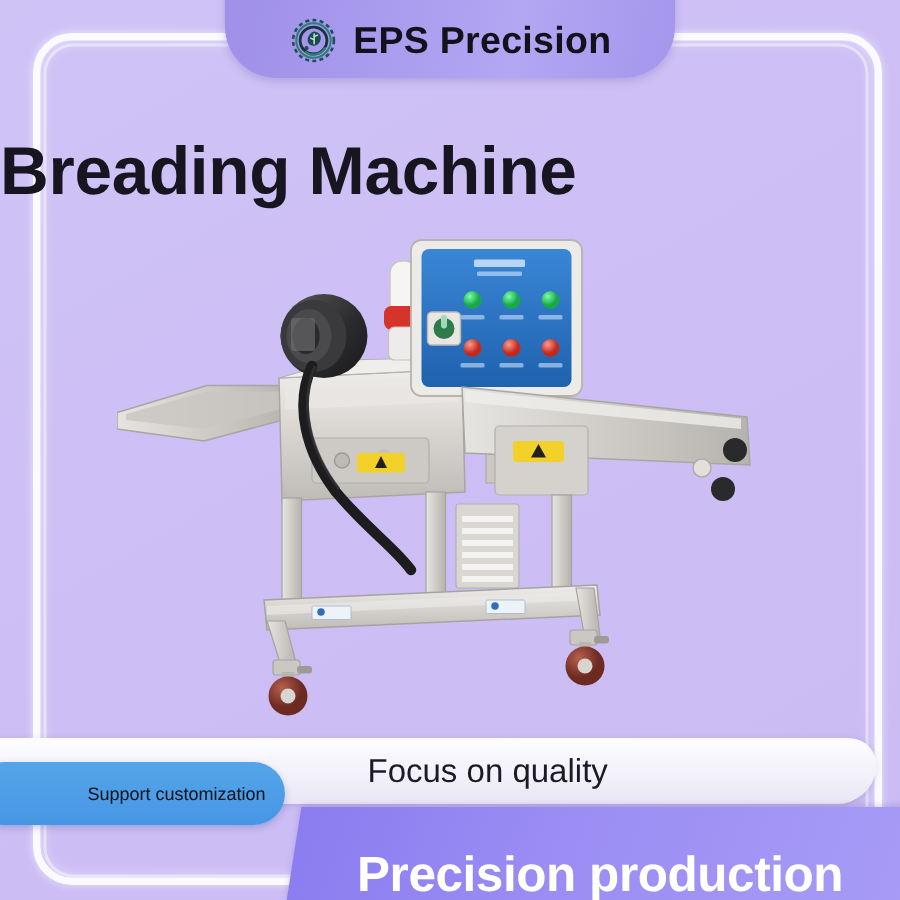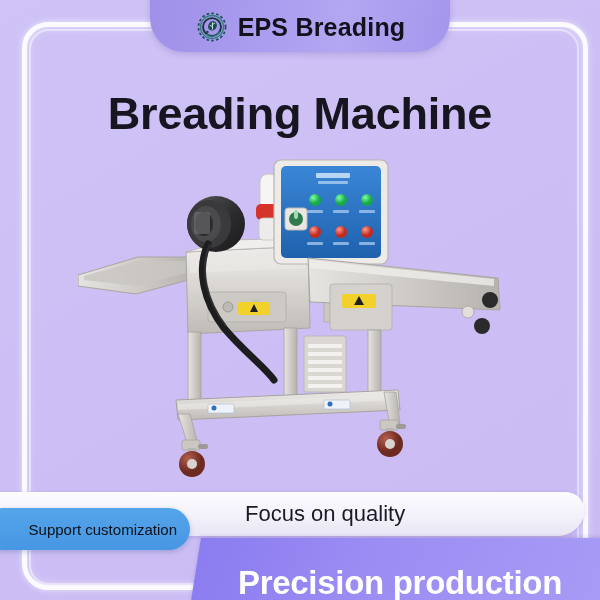--- a/index.html
+++ b/index.html
@@ -37,21 +37,21 @@
   }
   .header-inner{display:flex;align-items:center;gap:9px;}
   .logo{width:34px;height:34px;display:block;}
   .brand{
     font-size:25px;font-weight:bold;color:#13111c;letter-spacing:.2px;
     line-height:1;white-space:nowrap;
   }
 
   
   .title{
-    position:absolute;left:0;top:88px;width:600px;text-align:center;
+    position:absolute;left:0;top:88px;width:600px;
     font-size:45px;font-weight:bold;color:#17151f;letter-spacing:-.2px;
   }
 
   
   .machine{position:absolute;left:78px;top:152px;width:448px;height:330px;}
   .machine svg{display:block;width:100%;height:100%;}
 
   
   .quality-bar{
     position:absolute;left:-14px;top:492px;width:598px;height:44px;
@@ -77,21 +77,21 @@
     font-size:33px;font-weight:bold;color:#ffffff;letter-spacing:-.3px;margin-top:16px;
   }
   .support-pill{
     position:absolute;left:-18px;top:508px;width:208px;height:42px;
     background:linear-gradient(180deg,#55a5ea 0%,#4696e4 100%);
     border-radius:21px;
     display:flex;align-items:center;justify-content:flex-end;
     padding-right:13px;box-sizing:border-box;
     box-shadow:0 2px 5px rgba(40,70,130,.25);
   }
-  .support-text{font-size:15px;font-weight:normal;color:#0d1016;white-space:nowrap;}
+  .support-text{font-size:12px;font-weight:normal;color:#0d1016;white-space:nowrap;}
 </style>
 </head>
 <body>
 
 <div id="stage">
 
   <div class="machine">
     <svg viewBox="0 0 448 330" xmlns="http://www.w3.org/2000/svg">
       <defs>
         <linearGradient id="steel" x1="0" y1="0" x2="0" y2="1">
@@ -259,21 +259,21 @@
             <circle cx="20" cy="20" r="13.5" stroke="#2d7e78" stroke-width="1.6"></circle>
             <circle cx="20" cy="20" r="10.5" stroke="#17333b" stroke-width="2.2"></circle>
           </g>
           <path d="M20 13 C25 13, 27 17, 25 21 C23 25, 18 25, 16 22 C14.5 19.5, 16 14.5, 20 13 Z" fill="#1e4a52"></path>
           <path d="M20.5 14.5 L20.5 23" stroke="#bfe6d8" stroke-width="1.2"></path>
           <path d="M20.5 17 L23.5 15.5 M20.5 19.5 L17.5 18" stroke="#bfe6d8" stroke-width="1.1"></path>
           <circle cx="14.5" cy="26" r="1.6" fill="#1e4a52"></circle>
           <path d="M14 29 C18 33, 26 31, 29 26" stroke="#2d7e78" stroke-width="1.8" fill="none" stroke-linecap="round"></path>
         </svg>
       </span>
-      <span class="brand">EPS Breading</span>
+      <span class="brand">EPS Precision</span>
     </div>
   </div>
 
   <div class="title">Breading Machine</div>
 
   <div class="quality-bar"></div>
   <div class="quality-text">Focus on quality</div>
 
   <div class="precision-bar"></div>
   <div class="precision-text">Precision production</div>

